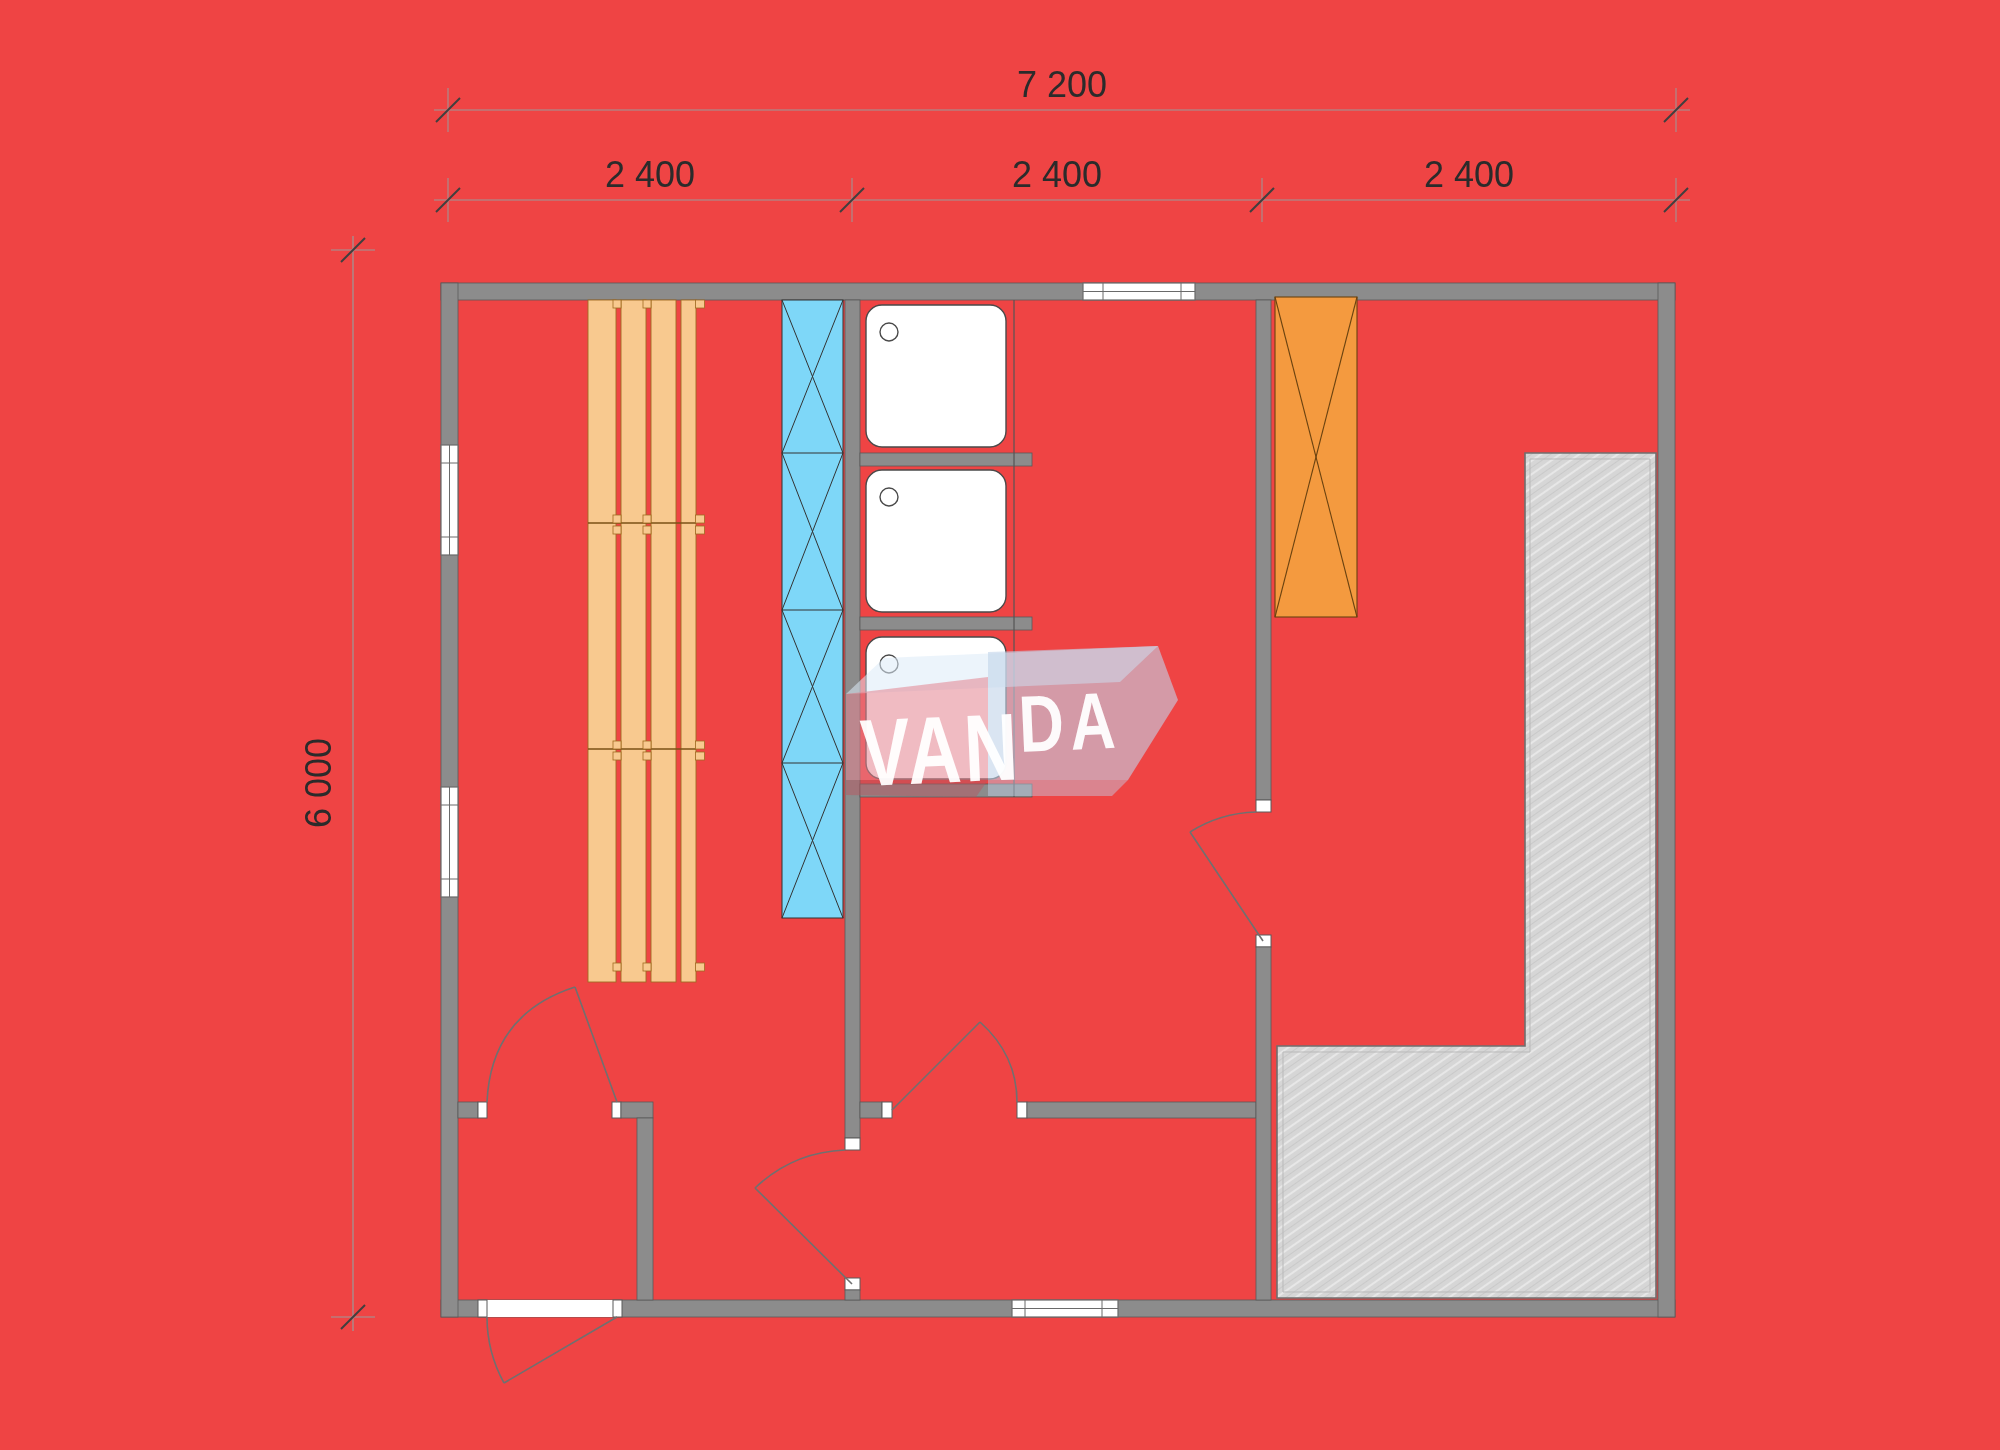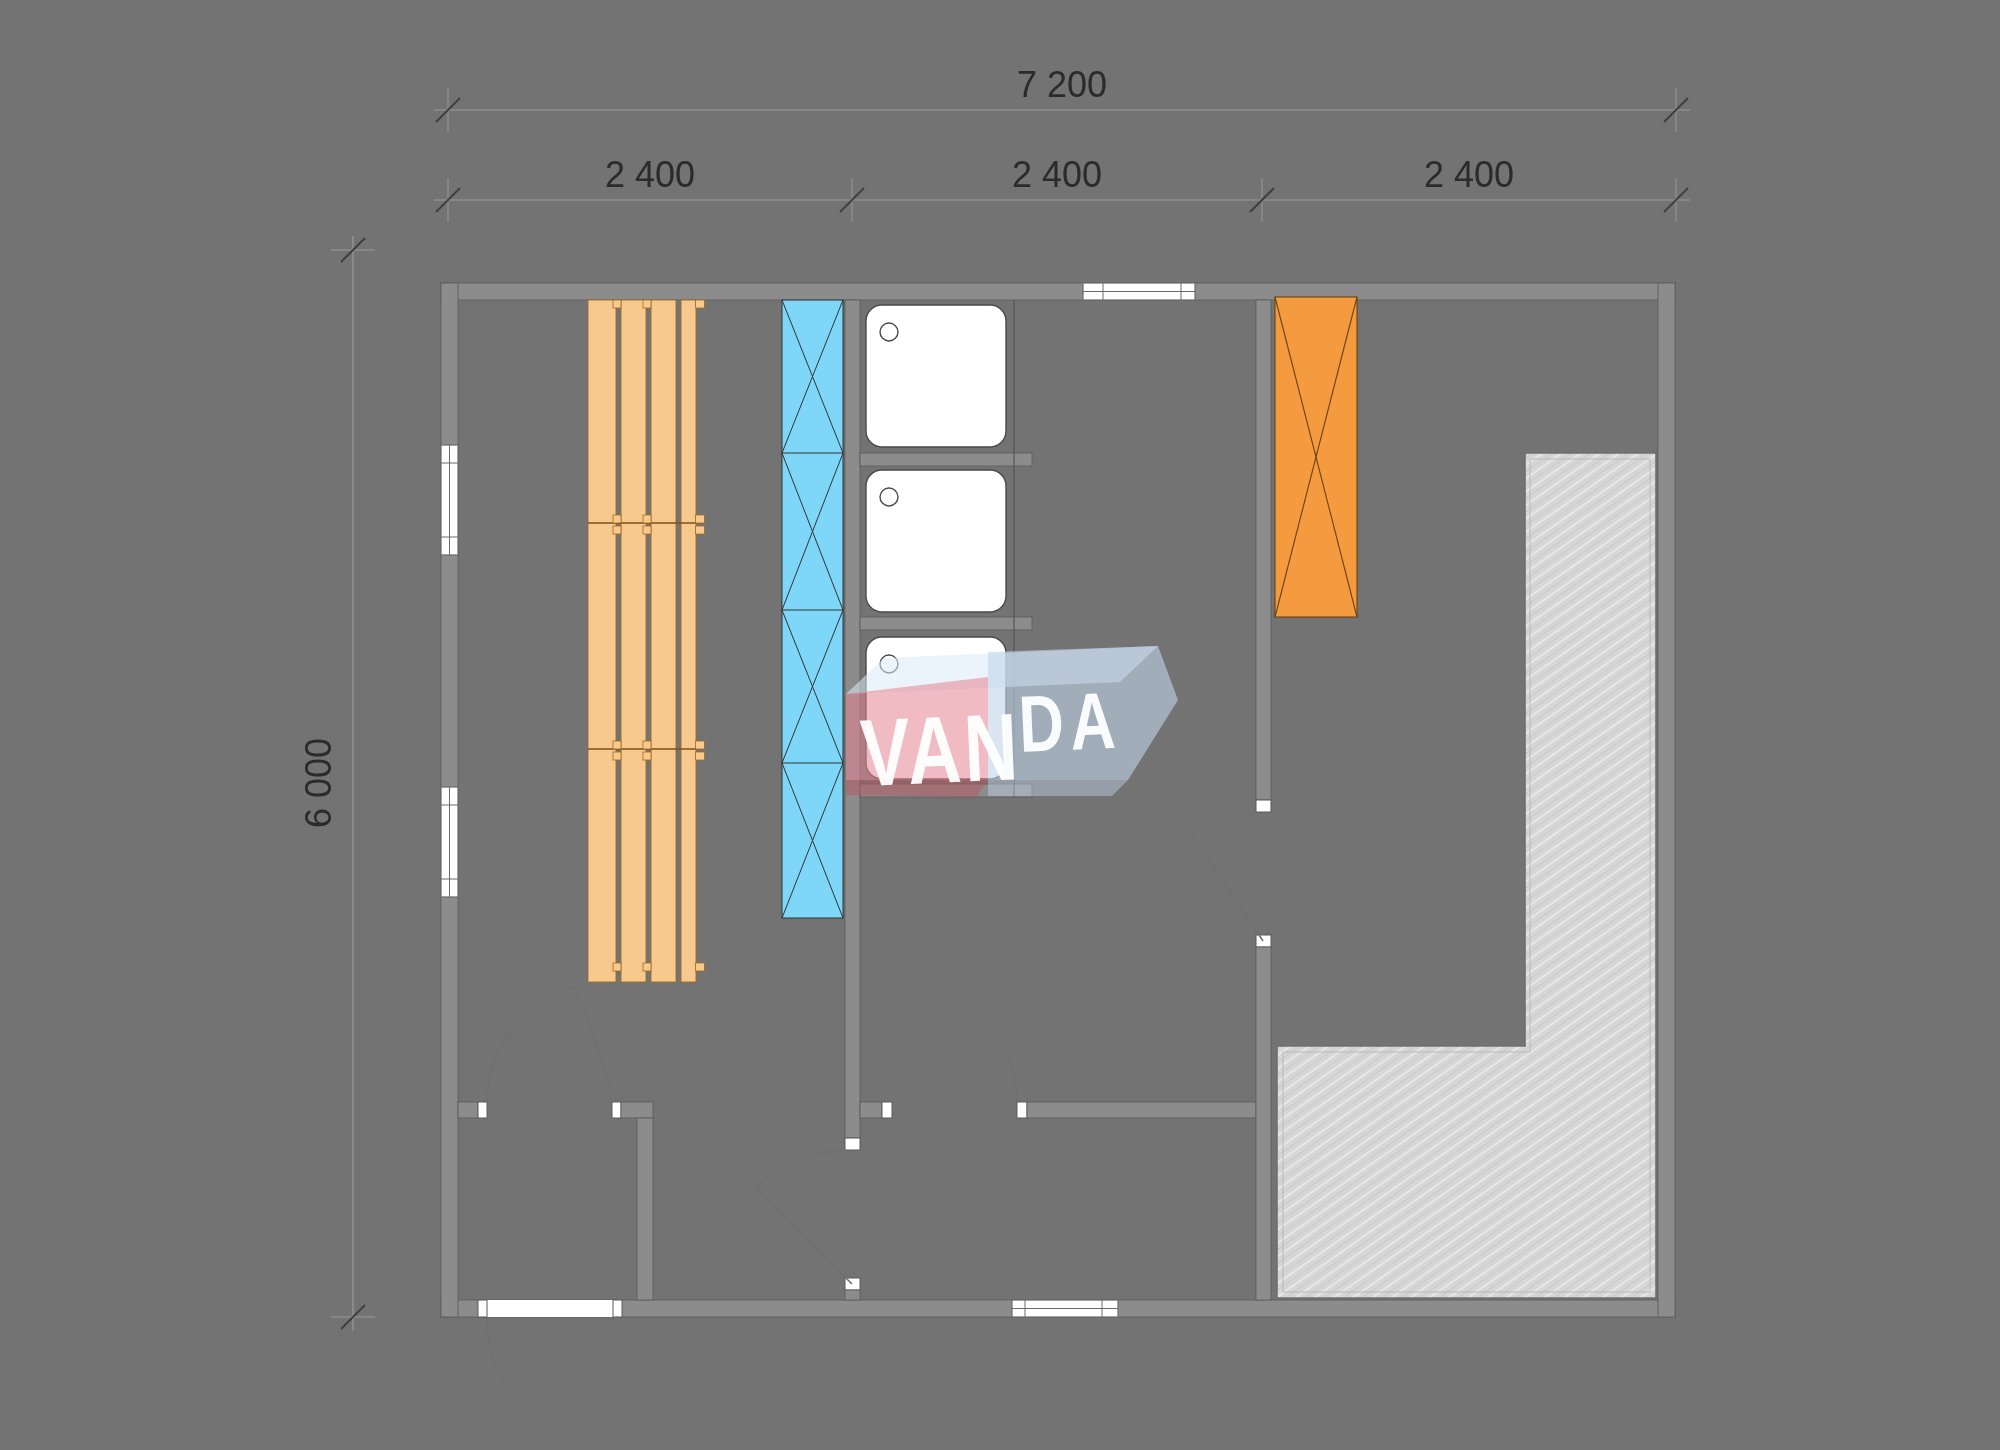--- a/index.html
+++ b/index.html
@@ -1,16 +1,16 @@
 <!DOCTYPE html>
 <html style="--wall: #8c8c8c; --wall_edge: #5a5a5a; --bench: #f8c98f; --bench_edge: #a06b22; --heater: #7ed7f8; --storage: #f49a3f; --terrace: #d6d6d6; --dim_text: #2b2b2b; --watermark_red: #e4848f; --watermark_red_dark: #b85560; --watermark_blue: #c2d3ea; --watermark_blue_light: #dcebf8;"><head>
 <meta charset="utf-8">
 <style>
   html,body { margin:0; padding:0; background:#ffffff; }
-  .stage { width:2000px; height:1450px; position:relative; background:#737373; }
+  .stage { width:2000px; height:1450px; position:relative; background:#ef4444; }
 
   .wall          { fill:var(--wall); stroke:var(--wall_edge); stroke-width:.8; }
   .jamb          { fill:#ffffff; stroke:#5a5a5a; stroke-width:1; }
   .opening       { fill:#ffffff; }
   .win-frame     { fill:#ffffff; stroke:#6a6a6a; stroke-width:1.2; }
   .win-line      { stroke:#6a6a6a; stroke-width:1; }
   .door          { stroke:#707070; stroke-width:1.6; fill:none; }
   .tray          { fill:#ffffff; stroke:#4a4a4a; stroke-width:1.4; }
   .drain         { fill:#ffffff; stroke:#4a4a4a; stroke-width:1.4; }
   .bench-plank   { fill:var(--bench); stroke:var(--bench_edge); stroke-width:.9; }

